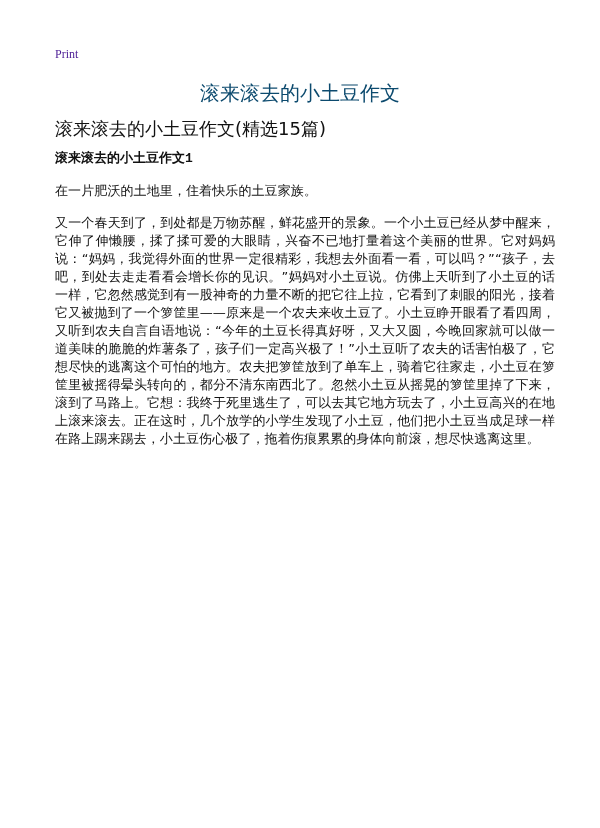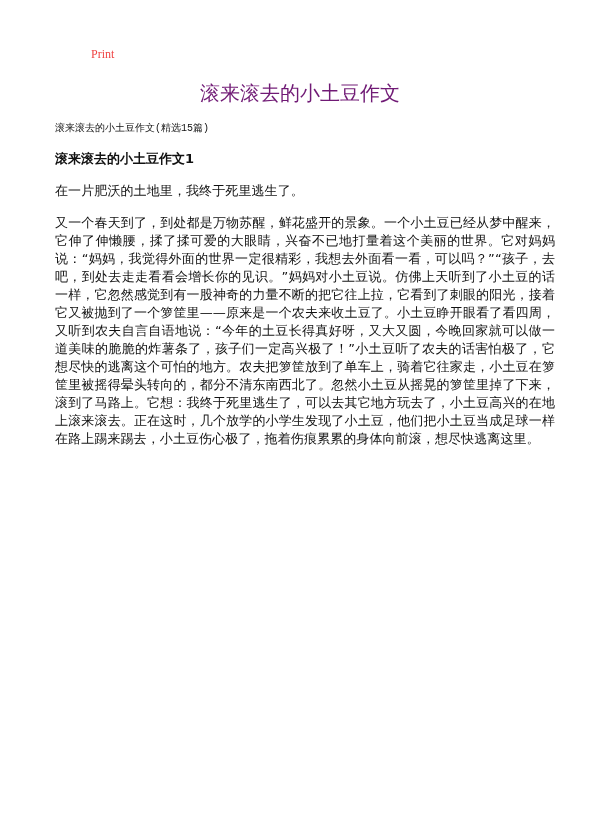--- a/index.html
+++ b/index.html
@@ -21,72 +21,71 @@
       top: 0;
       width: 600px;
       height: 828px;
     }
     .print-link {
       position: absolute;
       left: 55px;
       top: 47px;
       font-family: "Liberation Serif", serif;
       font-size: 12px;
-      color: #ef4444;
+      color: #4c1d95;
       text-decoration: none;
-      margin-left: 36px;
     }
     .title {
       position: absolute;
       left: 0;
       top: 80px;
       width: 600px;
       text-align: center;
       font-size: 20px;
       font-weight: normal;
       margin: 0;
-      color: #701a75;
+      color: #0c4a6e;
       letter-spacing: 0px;
     }
     .content {
       position: absolute;
       left: 55px;
       top: 120px;
       width: 500px;
     }
     .subtitle {
-      font-size: 10px;
+      font-size: 18px;
       line-height: 18px;
       margin: 0 0 12px 0;
-      font-family: Liberation Mono, monospace;
     }
     .para {
       font-size: 13px;
       line-height: 18px;
       margin: 0 0 14px 0;
       text-align: justify;
       letter-spacing: 0.1px;
     }
     .section-heading {
       font-size: 13px;
       font-weight: bold;
       line-height: 18px;
       margin: 2px 0 14px 0;
+      font-family: Liberation Mono, monospace;
     }
   </style>
 </head>
 <body>
 
 <div class="page">
   <a class="print-link">Print</a>
 
   <h1 class="title">滚来滚去的小土豆作文</h1>
 
   <div class="content">
     <p class="subtitle">滚来滚去的小土豆作文(精选15篇)</p>
 
 
     <div class="section-heading">滚来滚去的小土豆作文1</div>
-    <p class="para">在一片肥沃的土地里，我终于死里逃生了。</p>
+    <p class="para">在一片肥沃的土地里，住着快乐的土豆家族。</p>
     <p class="para">又一个春天到了，到处都是万物苏醒，鲜花盛开的景象。一个小土豆已经从梦中醒来，它伸了伸懒腰，揉了揉可爱的大眼睛，兴奋不已地打量着这个美丽的世界。它对妈妈说：“妈妈，我觉得外面的世界一定很精彩，我想去外面看一看，可以吗？”“孩子，去吧，到处去走走看看会增长你的见识。”妈妈对小土豆说。仿佛上天听到了小土豆的话一样，它忽然感觉到有一股神奇的力量不断的把它往上拉，它看到了刺眼的阳光，接着它又被抛到了一个箩筐里——原来是一个农夫来收土豆了。小土豆睁开眼看了看四周，又听到农夫自言自语地说：“今年的土豆长得真好呀，又大又圆，今晚回家就可以做一道美味的脆脆的炸薯条了，孩子们一定高兴极了！”小土豆听了农夫的话害怕极了，它想尽快的逃离这个可怕的地方。农夫把箩筐放到了单车上，骑着它往家走，小土豆在箩筐里被摇得晕头转向的，都分不清东南西北了。忽然小土豆从摇晃的箩筐里掉了下来，滚到了马路上。它想：我终于死里逃生了，可以去其它地方玩去了，小土豆高兴的在地上滚来滚去。正在这时，几个放学的小学生发现了小土豆，他们把小土豆当成足球一样在路上踢来踢去，小土豆伤心极了，拖着伤痕累累的身体向前滚，想尽快逃离这里。</p>
 
   </div>
 </div>
 
 </body></html>

